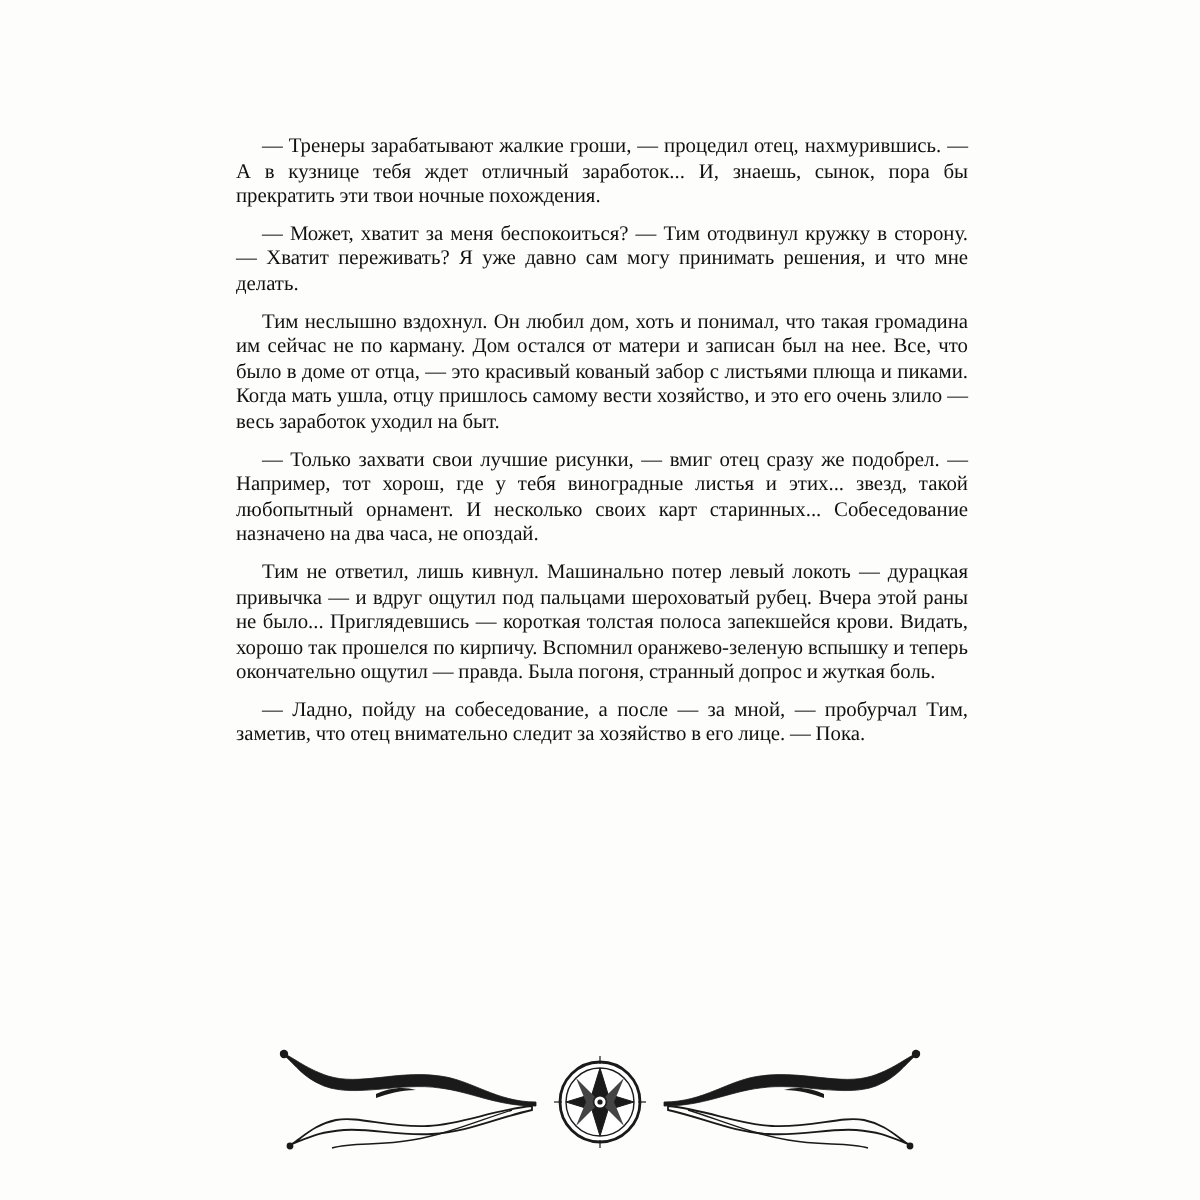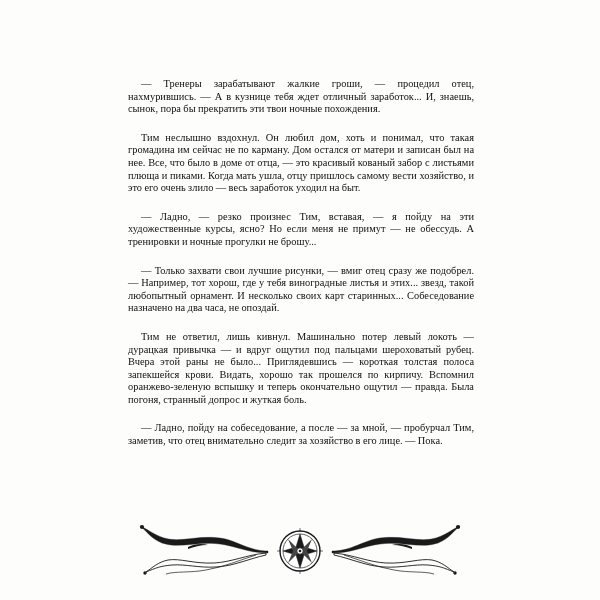--- a/index.html
+++ b/index.html
@@ -20,21 +20,21 @@
     background: #fdfdfc;
     box-sizing: border-box;
   }
   .text-column {
     position: absolute;
     left: 112px;
     top: 62px;
     width: 378px;
   }
   p.para {
-    margin: 16px;
+    margin: 6px;
     font-size: 10.4px;
     line-height: 12.6px;
     text-align: justify;
     text-indent: 13px;
     color: #111111;
     hyphens: manual;
     word-spacing: -0.2px;
   }
   p.para.dash {
     text-indent: 13px;
@@ -50,22 +50,22 @@
     display: block;
   }
 </style>
 </head>
 <body>
 
 <div class="page">
 
   <div class="text-column">
     <p class="para dash">— Тренеры зарабатывают жалкие гроши, — процедил отец, нахмурившись. — А в кузнице тебя ждет отличный заработок... И, знаешь, сынок, пора бы прекратить эти твои ночные похождения.</p>
+    <p class="para dash">— Может, хватит за меня беспокоиться? — Тим отодвинул кружку в сторону. — Хватит переживать? Я уже давно сам могу принимать решения, и что мне делать.</p>
     <p class="para">Тим неслышно вздохнул. Он любил дом, хоть и понимал, что такая громадина им сейчас не по карману. Дом остался от матери и записан был на нее. Все, что было в доме от отца, — это красивый кованый забор с листьями плюща и пиками. Когда мать ушла, отцу пришлось самому вести хозяйство, и это его очень злило — весь заработок уходил на быт.</p>
-    <p class="para dash">— Ладно, — резко произнес Тим, вставая, — я пойду на эти художественные курсы, ясно? Но если меня не примут — не обессудь. А тренировки и ночные прогулки не брошу...</p>
     <p class="para dash">— Только захвати свои лучшие рисунки, — вмиг отец сразу же подобрел. — Например, тот хорош, где у тебя виноградные листья и этих... звезд, такой любопытный орнамент. И несколько своих карт старинных... Собеседование назначено на два часа, не опоздай.</p>
     <p class="para">Тим не ответил, лишь кивнул. Машинально потер левый локоть — дурацкая привычка — и вдруг ощутил под пальцами шероховатый рубец. Вчера этой раны не было... Приглядевшись — короткая толстая полоса запекшейся крови. Видать, хорошо так прошелся по кирпичу. Вспомнил оранжево-зеленую вспышку и теперь окончательно ощутил — правда. Была погоня, странный допрос и жуткая боль.</p>
     <p class="para dash">— Ладно, пойду на собеседование, а после — за мной, — пробурчал Тим, заметив, что отец внимательно следит за хозяйство в его лице. — Пока.</p>
   </div>
 
   <div class="ornament">
     <svg width="344" height="58" viewBox="0 0 344 58" xmlns="http://www.w3.org/2000/svg">
       <g fill="#1a1a1a" stroke="#1a1a1a">
 
         <path d="M140 29 C120 29 108 18 92 16 C70 13 52 21 36 16 C24 12 18 6 12 4 C20 10 22 16 34 21 C50 27 72 19 92 22 C108 24 120 31 140 31 Z" stroke-width="0.4"></path>

